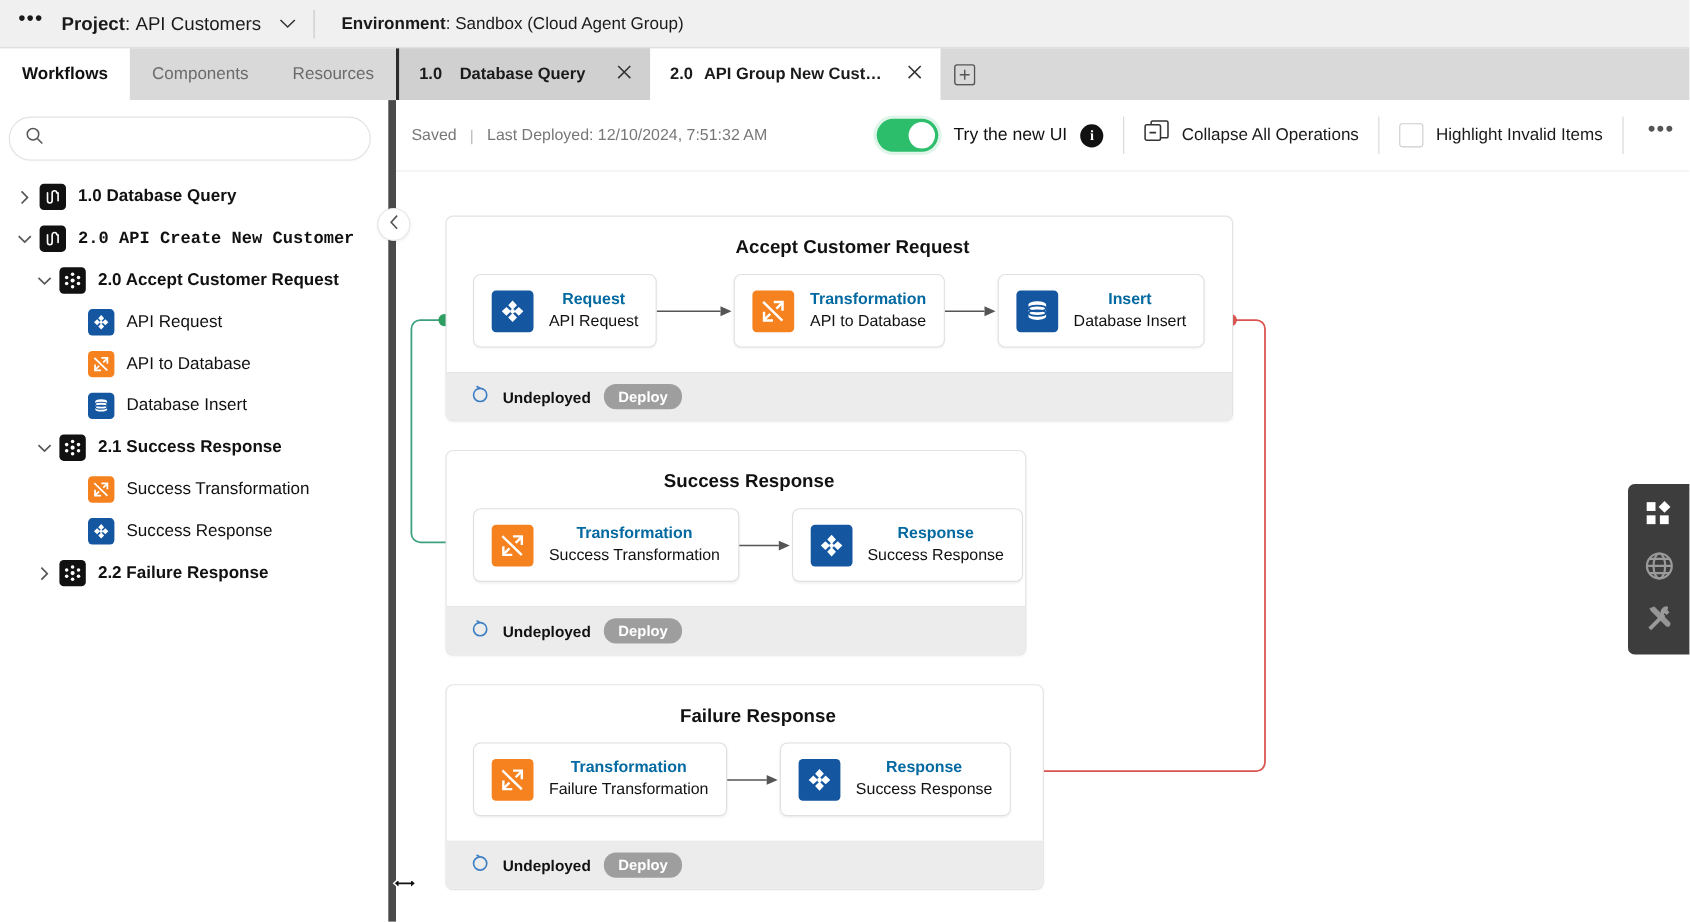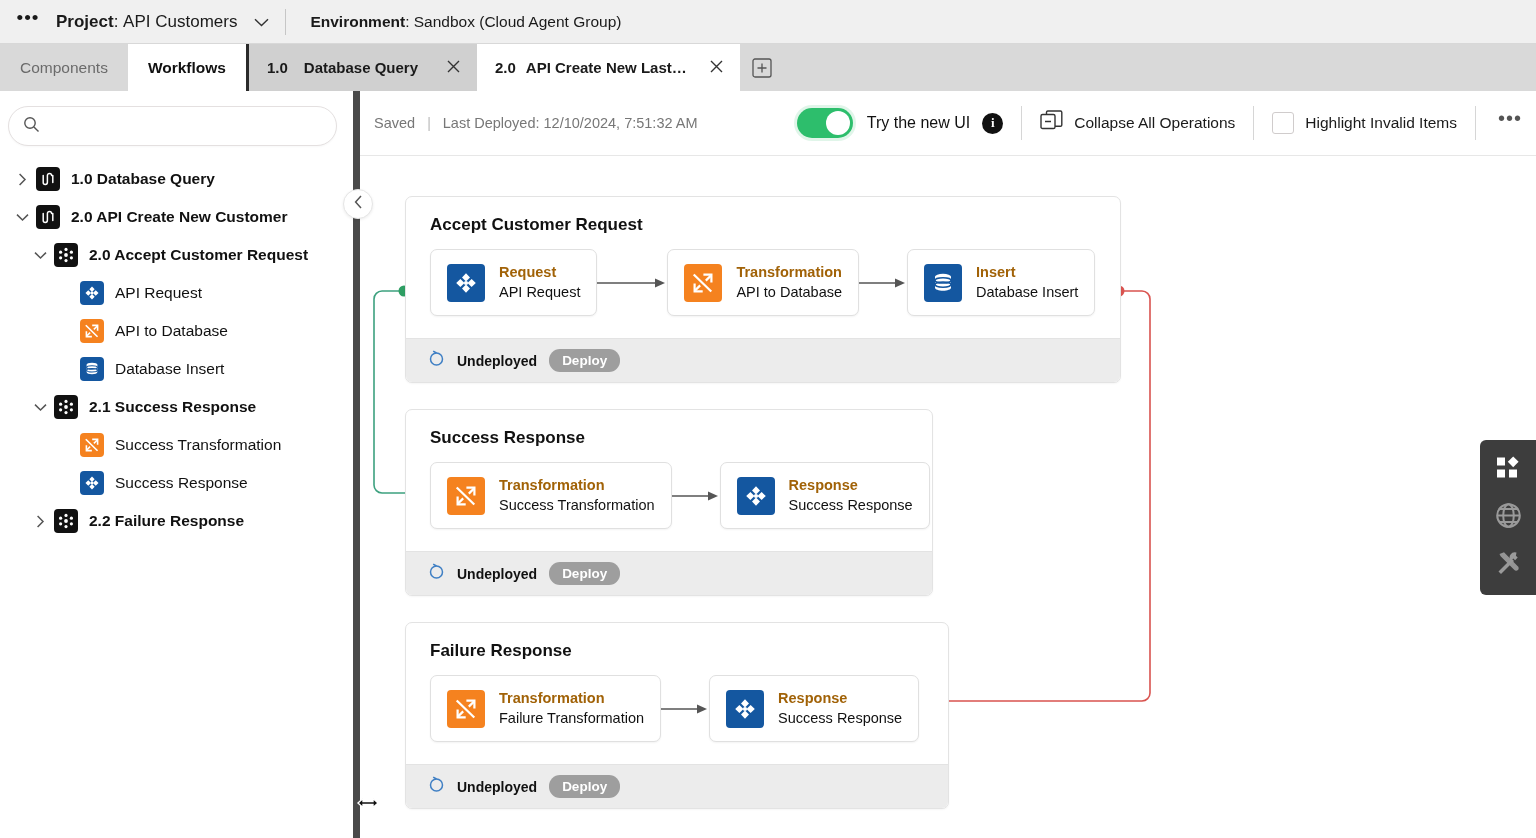--- a/index.html
+++ b/index.html
@@ -135,40 +135,40 @@
     background: #fff;
   }
   .tb-dots {
     font-size: 20px; color: #555; letter-spacing: 1px; cursor: pointer;
     padding: 0 14px 10px 4px; line-height: 10px;
   }
 
   
   .canvas {
     position: absolute; left: 360px; top: 156px; width: 1176px; height: 682px;
-    background: #ffffff; overflow: hidden;
+    background: #ffffff; overflow: hidden; text-align: center;
   }
   .card {
     position: absolute; background: #fff; border: 1px solid #e3e3e3;
     border-radius: 7px; box-shadow: 0 1px 2px rgba(0,0,0,0.04);
   }
   .card-title {
     font-size: 17px; font-weight: 700; color: #111; padding: 18px 0 0 24px;
   }
   .ops { display: flex; align-items: center; padding: 14px 0 22px 24px; }
   .op {
     background: #fff; border: 1px solid #e0e0e0; border-radius: 7px;
     display: flex; align-items: center; gap: 14px; padding: 13px 16px;
     box-shadow: 0 1px 2px rgba(0,0,0,0.05); cursor: pointer;
   }
   .op-ico { width: 38px; height: 38px; border-radius: 4px; flex: 0 0 auto;
             display: flex; align-items: center; justify-content: center; }
   .op-ico.blue { background: #1457a0; }
   .op-ico.orange { background: #f5821f; }
-  .op-txt .l1 { font-size: 14.5px; font-weight: 700; color: #a16207; line-height: 1.35; white-space: nowrap; }
+  .op-txt .l1 { font-size: 14.5px; font-weight: 700; color: #0369a1; line-height: 1.35; white-space: nowrap; }
   .op-txt .l2 { font-size: 14.5px; color: #111; line-height: 1.35; white-space: nowrap; }
   .arrow { display: flex; align-items: center; }
   .card-footer {
     background: #ececec; border-top: 1px solid #e3e3e3;
     border-radius: 0 0 6px 6px; height: 44px; display: flex; align-items: center;
     padding-left: 22px; gap: 12px;
   }
   .undeployed { font-size: 14px; font-weight: 700; color: #111; }
   .deploy-btn {
     background: #9e9e9e; color: #fff; font-size: 13.5px; font-weight: 700;
@@ -204,40 +204,43 @@
       </span>
     </div>
     <div class="pb-sep"></div>
     <div class="pb-env">
       <b>Environment</b><span>:&nbsp;</span><span>Sandbox (Cloud Agent Group)</span>
     </div>
     <div class="pb-spacer"></div>
   </div>
 
   <div class="tabstrip">
+    <div class="ltab active">
+      <span>Workflows</span>
+    </div>
     <div class="ltab">
       <span>Components</span>
     </div>
-    <div class="ltab active">
-      <span>Workflows</span>
+    <div class="ltab">
+      <span>Resources</span>
     </div>
     <div class="tab-divider"></div>
 
     <div class="dtab" style="min-width:228px;justify-content:space-between;">
       <span class="num">1.0</span>
       <span class="ttl">Database Query</span>
       <span class="x">
         <svg width="15" height="15" viewBox="0 0 15 15">
             <path d="M2 2 L13 13 M13 2 L2 13" stroke="#333" stroke-width="1.4" fill="none"></path>
           </svg>
       </span>
     </div>
     <div class="dtab active" style="min-width:246px;">
       <span class="num">2.0</span>
-      <span class="ttl">API Create New Last…</span>
+      <span class="ttl">API Group New Cust…</span>
       <span class="x">
         <svg width="15" height="15" viewBox="0 0 15 15">
             <path d="M2 2 L13 13 M13 2 L2 13" stroke="#333" stroke-width="1.4" fill="none"></path>
           </svg>
       </span>
     </div>
     <div class="addtab">
       <span>
         <svg width="20" height="20" viewBox="0 0 20 20">
           <rect x="1" y="1" width="18" height="18" rx="2" fill="none" stroke="#555" stroke-width="1.3"></rect>
@@ -267,21 +270,21 @@
               <path d="M1.6 1 L7 6.5 L1.6 12" fill="none" stroke="#555" stroke-width="1.5"></path>
             </svg>
           </div>
           <div class="tico" style="background: rgb(17, 17, 17);">
             <svg width="16" height="16" viewBox="0 0 16 16">
               <path d="M3.2 11.5 c0 1.2 1 2 2.1 2 c1.2 0 2.1 -0.9 2.1 -2.2 V4.6 c0 -1.3 0.9 -2.2 2.1 -2.2 c1.1 0 2.1 0.8 2.1 2 M3.2 11.5 V4.4 M12.8 4.4 v7" fill="none" stroke="#fff" stroke-width="1.5" stroke-linecap="round"></path>
             </svg>
           </div>
           <div class="tlabel bold">1.0 Database Query</div>
         </div>
-        <div class="trow" style="padding-left: 8px;">
+        <div class="trow" style="padding-left: 8px; font-family: Liberation Mono, monospace;">
           <div class="chev">
             <svg width="13" height="9" viewBox="0 0 13 9">
               <path d="M1 1.6 L6.5 7 L12 1.6" fill="none" stroke="#555" stroke-width="1.5"></path>
             </svg>
           </div>
           <div class="tico" style="background: rgb(17, 17, 17);">
             <svg width="16" height="16" viewBox="0 0 16 16">
               <path d="M3.2 11.5 c0 1.2 1 2 2.1 2 c1.2 0 2.1 -0.9 2.1 -2.2 V4.6 c0 -1.3 0.9 -2.2 2.1 -2.2 c1.1 0 2.1 0.8 2.1 2 M3.2 11.5 V4.4 M12.8 4.4 v7" fill="none" stroke="#fff" stroke-width="1.5" stroke-linecap="round"></path>
             </svg>
           </div>

